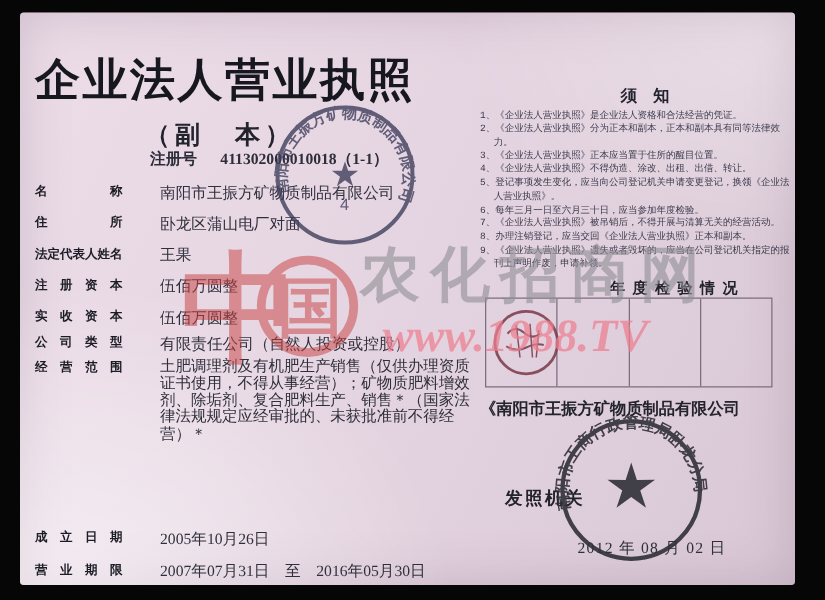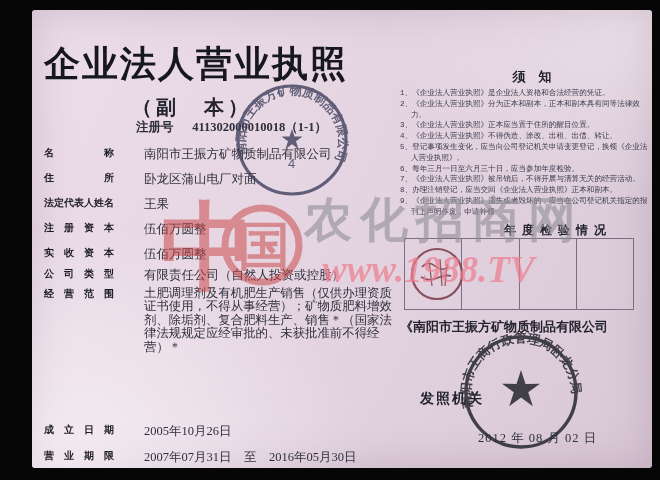--- a/index.html
+++ b/index.html
@@ -1,18 +1,18 @@
 <!DOCTYPE html>
 <html><head>
 <meta charset="utf-8">
 <style>
   html,body{margin:0;padding:0;background:#000;}
   .photo{position:relative;width:660px;height:480px;background:#060606;overflow:hidden;
          font-family:"Liberation Sans","DejaVu Sans",sans-serif;}
-  .doc{position:absolute;left:32px;top:10px;width:620px;height:458px;border-radius:3px;
+  .doc{position:absolute;left:16px;top:10px;width:620px;height:458px;border-radius:3px;
        background:linear-gradient(115deg,#ecdde8 0%,#e8d8e4 30%,#e3d2df 55%,#ddccd9 80%,#d9c7d5 100%);
        box-shadow:inset 0 0 40px rgba(120,90,120,.25);}
   .doc::before{content:"";position:absolute;inset:0;border-radius:3px;
        background:radial-gradient(ellipse at 6% 100%,rgba(255,255,255,.55),transparent 38%),
                   radial-gradient(ellipse at 96% 4%,rgba(255,255,255,.30),transparent 30%);}
   .abs{position:absolute;}
   
   .title{left:12px;top:30px;font-size:36px;font-weight:bold;letter-spacing:2px;color:#17171f;z-index:2;}
   .subtitle{left:55px;top:84px;width:210px;text-align:center;font-size:20px;font-weight:bold;
             letter-spacing:4px;color:#23232e;z-index:2;}

